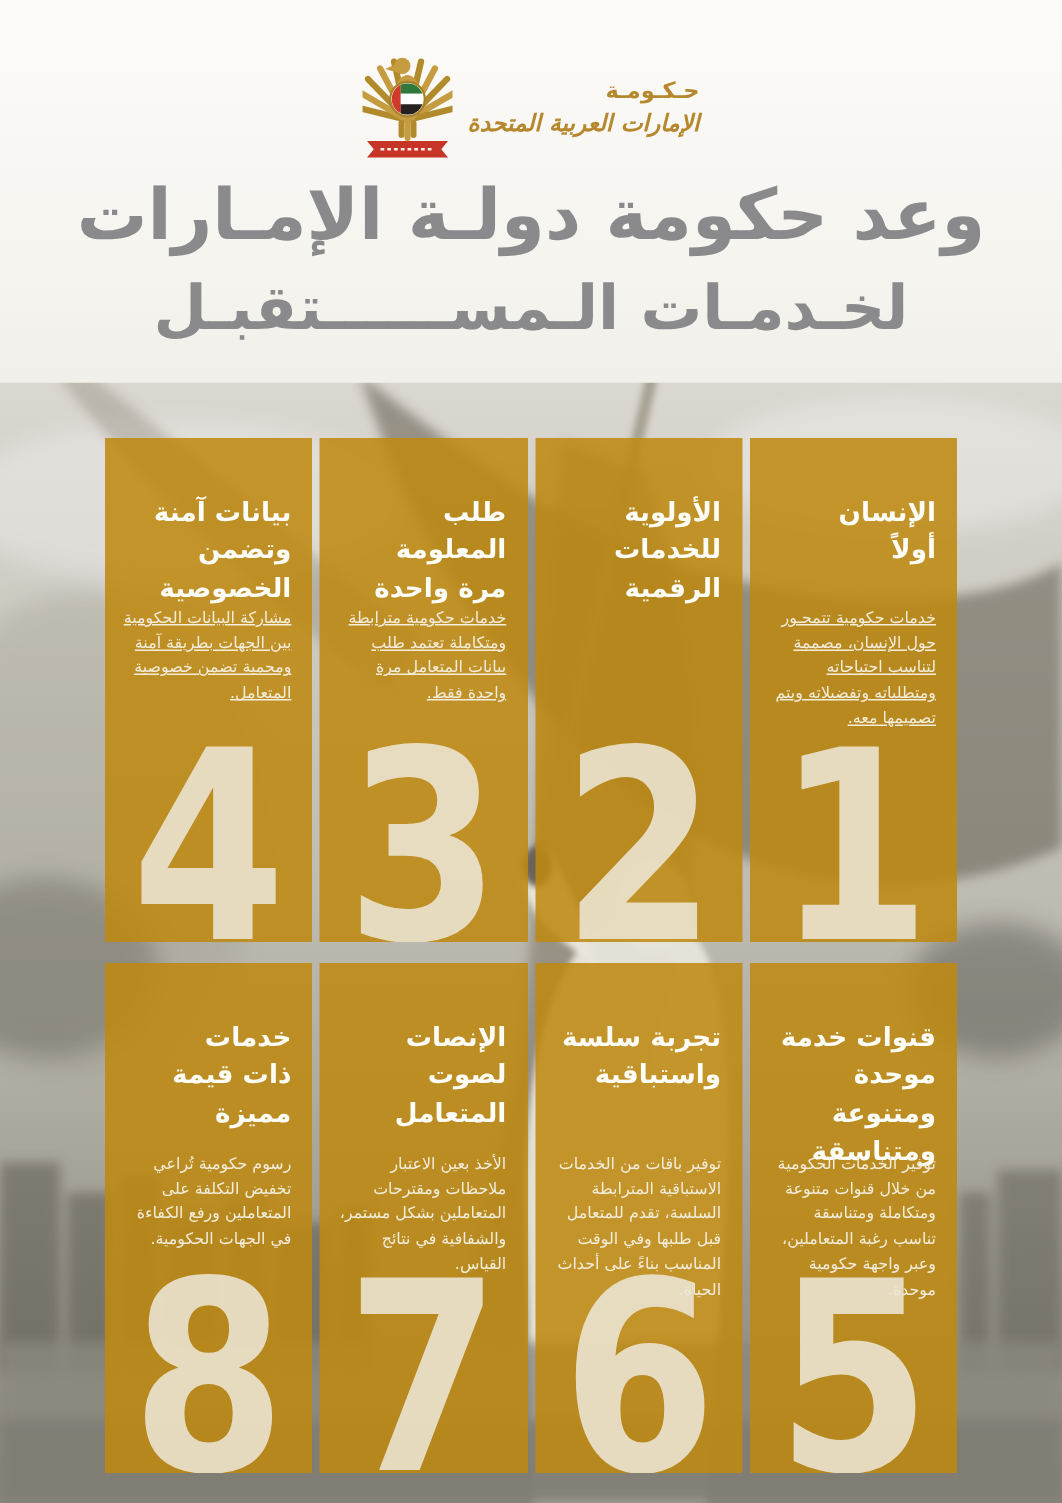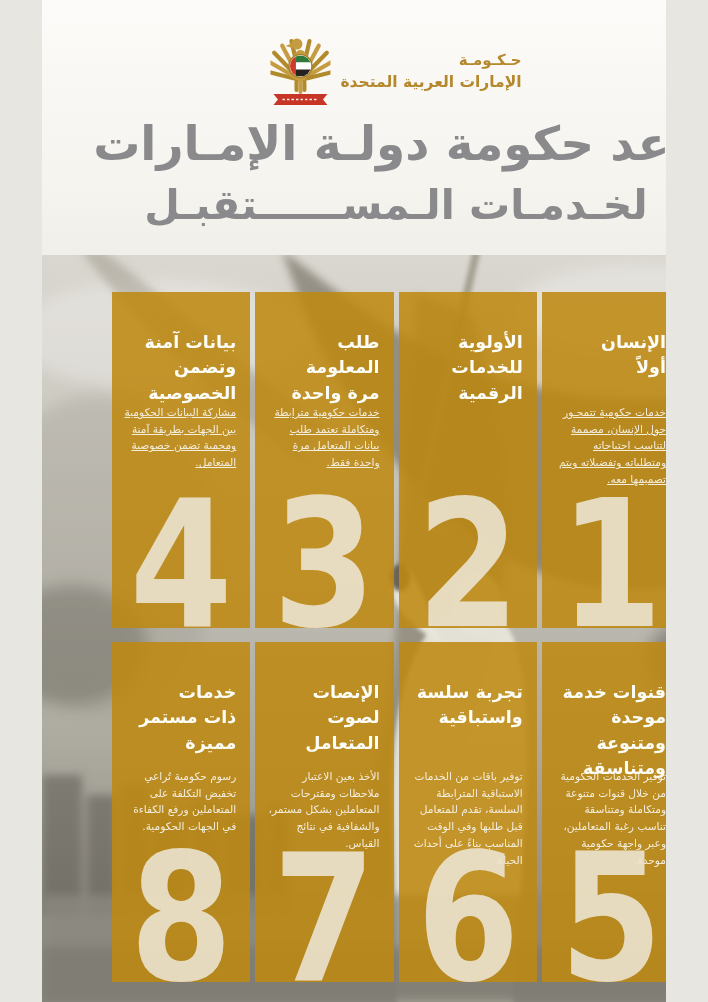--- a/index.html
+++ b/index.html
@@ -1,33 +1,33 @@
 <!DOCTYPE html>
 <html lang="ar"><head>
 <meta charset="utf-8">
 <style>
   html,body { margin:0; padding:0; }
   body { background:#e8e6e0; font-family:"DejaVu Sans", sans-serif; }
 
   .poster {
-    position:relative; width:624px; height:1002px; margin:0 auto;
+    position:relative; width:708px; height:1002px; margin:0 auto;
     background:#f7f5f1; overflow:hidden;
   }
 
   
   .header {
     position:absolute; top:0; left:0; width:708px; height:255px;
     background:linear-gradient(180deg,#fcfbf9 0%,#f6f4ef 70%,#f1efe9 100%);
     z-index:3;
   }
   .logo { position:absolute; top:24px; left:50%; transform:translateX(-50%);
           display:flex; align-items:center; gap:10px; }
   .logo-text { direction:rtl; text-align:right; color:#b5882d; padding-top:10px; }
   .logo-text .l1 { font-size:15px; font-weight:bold; letter-spacing:0.5px; line-height:1.5; }
-  .logo-text .l2 { font-size:15.5px; font-weight:bold; line-height:1.45; }
+  .logo-text .l2 { font-size:15.5px; font-weight:bold; line-height:1.45;font-style:italic; }
   .main-title { position:absolute; top:112px; left:0; width:100%;
                 direction:rtl; text-align:center; color:#8a8a8c; font-weight:bold; }
   .main-title .t1 { font-size:47px; line-height:1.38; }
   .main-title .t2 { font-size:41px; line-height:1.38;text-align:center; }
 
   
   .photo {
     position:absolute; top:255px; left:0; width:708px; height:747px;
     background:linear-gradient(180deg,#dad7d0 0%,#cdcac2 22%,#bfbcb3 45%,
                #adaaa0 65%,#98958c 82%,#8a877e 100%);
@@ -221,20 +221,20 @@
     <div class="card row-bottom">
       <div class="card-title">الإنصات
 لصوت
 المتعامل</div>
       <div class="card-desc">الأخذ بعين الاعتبار ملاحظات ومقترحات المتعاملين بشكل مستمر، والشفافية في نتائج القياس.</div>
       <div class="card-num">7</div>
     </div>
 
     <div class="card row-bottom">
       <div class="card-title">خدمات
-ذات مستمر
+ذات قيمة
 مميزة</div>
       <div class="card-desc">رسوم حكومية تُراعي تخفيض التكلفة على المتعاملين ورفع الكفاءة في الجهات الحكومية.</div>
       <div class="card-num">8</div>
     </div>
 
   </div>
 </div>
 
 </body></html>

